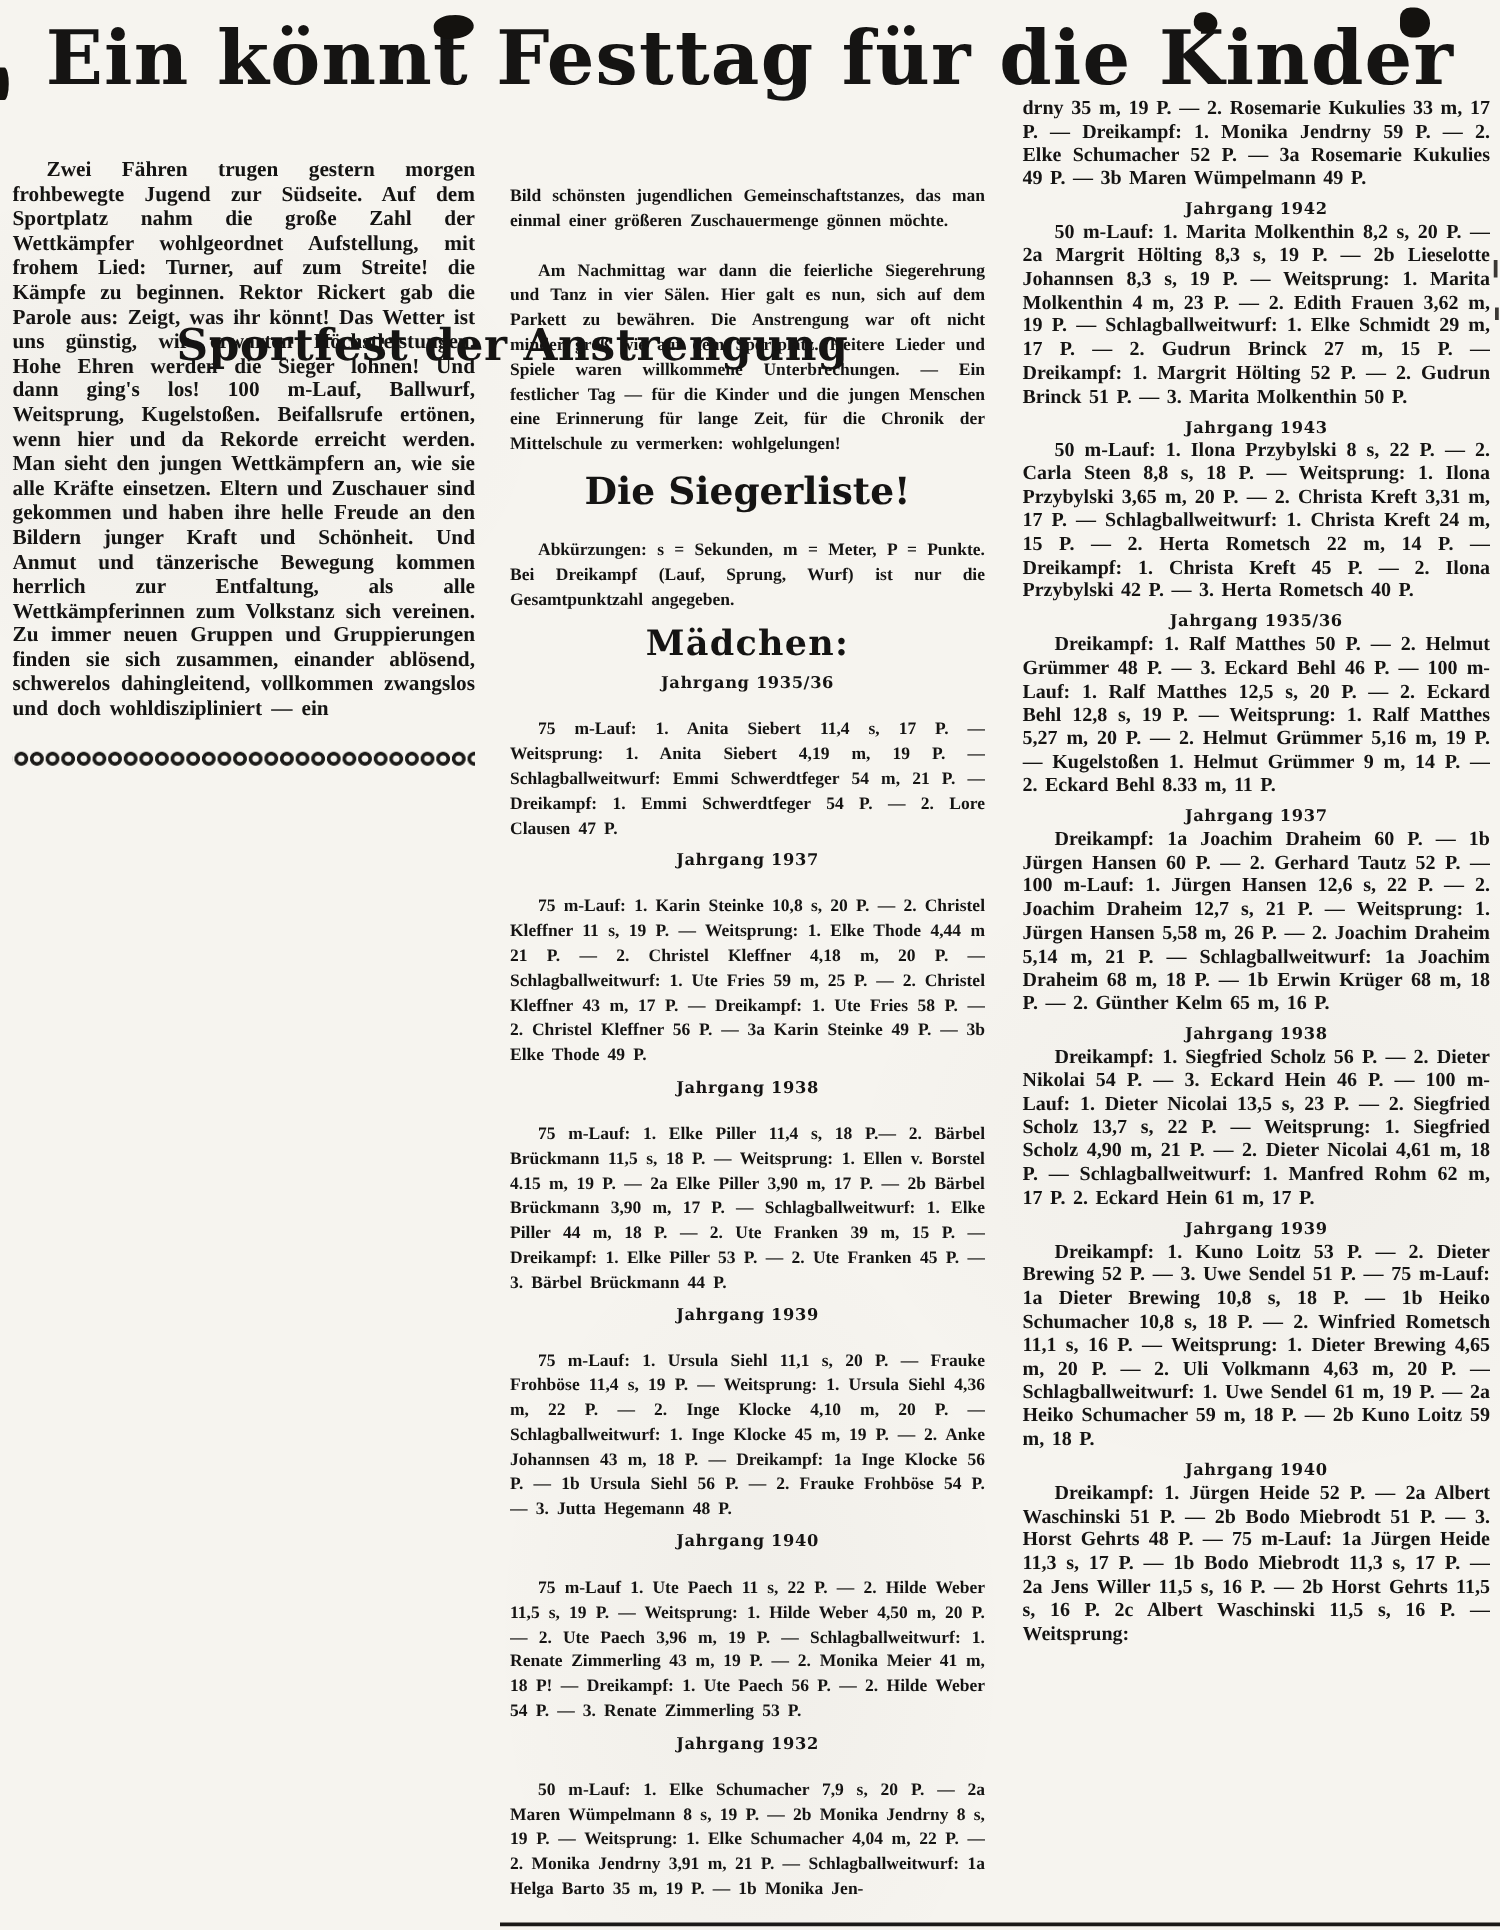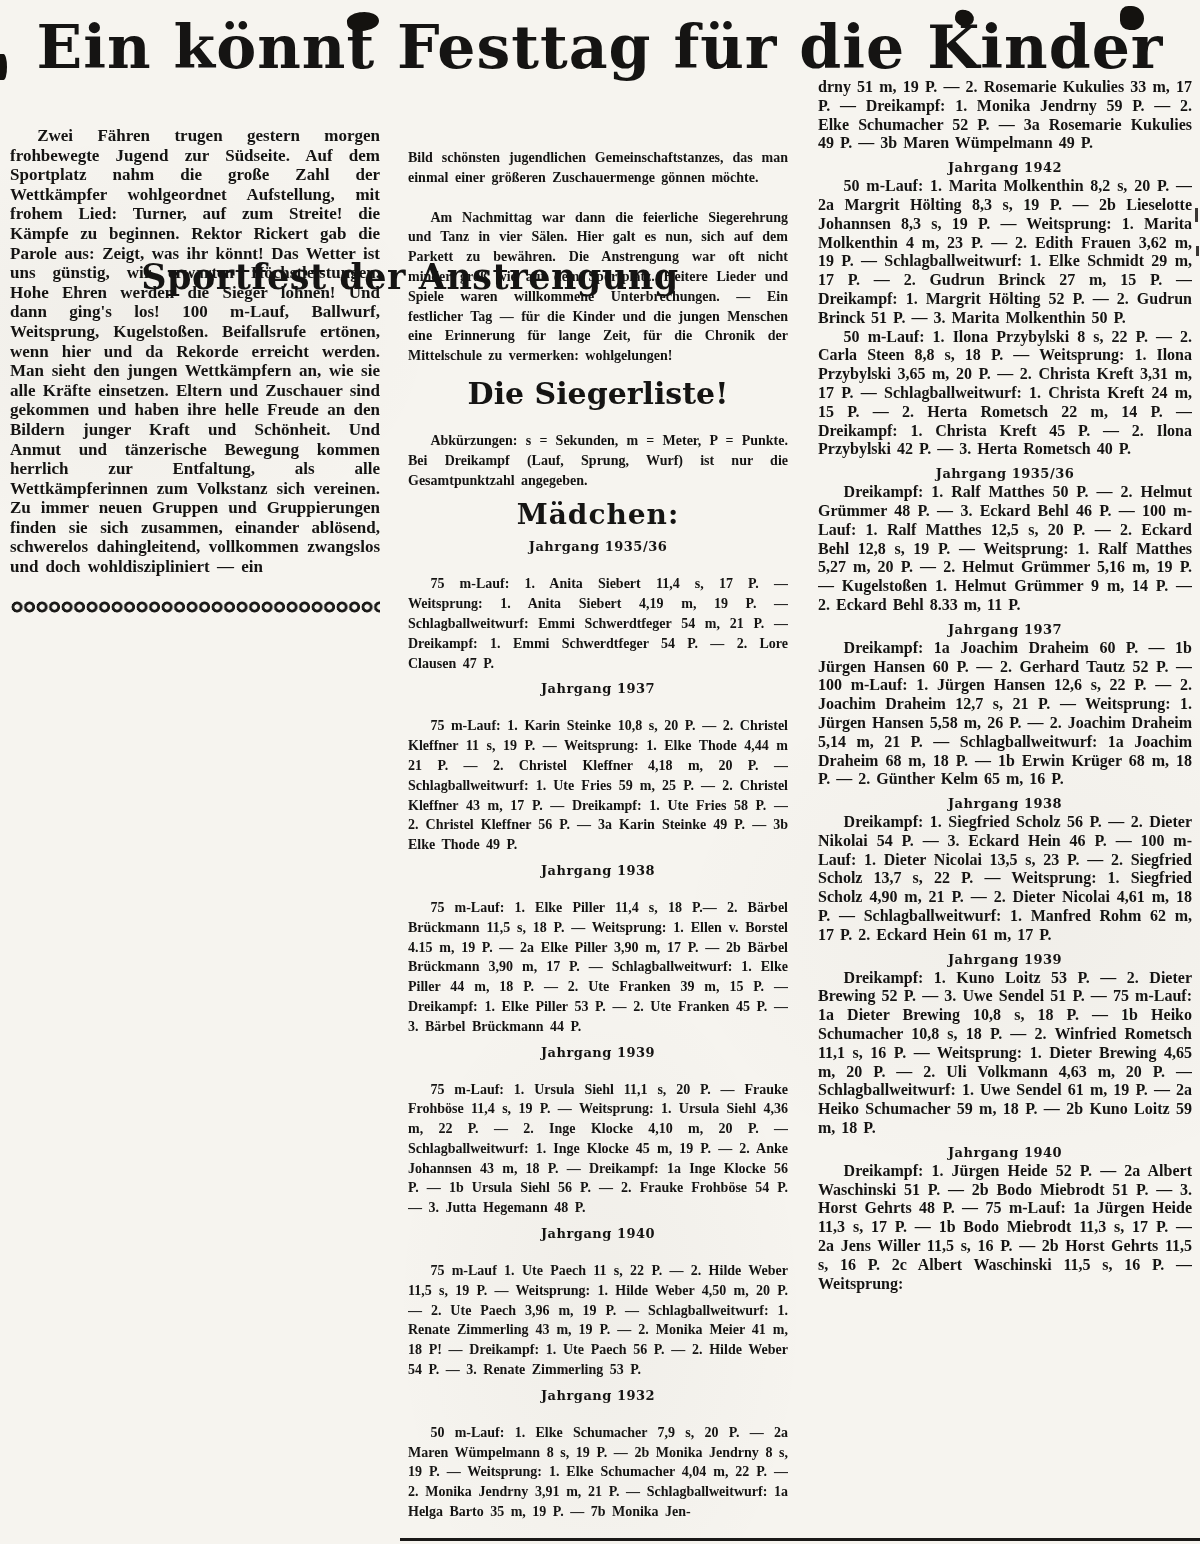--- a/index.html
+++ b/index.html
@@ -114,32 +114,33 @@
     <div>
       <h4 class="jahrgang">Jahrgang 1939</h4>
       <p class="bodytext indent">75 m-Lauf: 1. Ursula Siehl 11,1 s, 20 P. — Frauke Frohböse 11,4 s, 19 P. — Weitsprung: 1. Ursula Siehl 4,36 m, 22 P. — 2. Inge Klocke 4,10 m, 20 P. — Schlagballweitwurf: 1. Inge Klocke 45 m, 19 P. — 2. Anke Johannsen 43 m, 18 P. — Dreikampf: 1a Inge Klocke 56 P. — 1b Ursula Siehl 56 P. — 2. Frauke Frohböse 54 P. — 3. Jutta Hegemann 48 P.</p>
     </div>
     <div>
       <h4 class="jahrgang">Jahrgang 1940</h4>
       <p class="bodytext indent">75 m-Lauf 1. Ute Paech 11 s, 22 P. — 2. Hilde Weber 11,5 s, 19 P. — Weitsprung: 1. Hilde Weber 4,50 m, 20 P. — 2. Ute Paech 3,96 m, 19 P. — Schlagballweitwurf: 1. Renate Zimmerling 43 m, 19 P. — 2. Monika Meier 41 m, 18 P! — Dreikampf: 1. Ute Paech 56 P. — 2. Hilde Weber 54 P. — 3. Renate Zimmerling 53 P.</p>
     </div>
     <div>
       <h4 class="jahrgang">Jahrgang 1932</h4>
-      <p class="bodytext indent">50 m-Lauf: 1. Elke Schumacher 7,9 s, 20 P. — 2a Maren Wümpelmann 8 s, 19 P. — 2b Monika Jendrny 8 s, 19 P. — Weitsprung: 1. Elke Schumacher 4,04 m, 22 P. — 2. Monika Jendrny 3,91 m, 21 P. — Schlagballweitwurf: 1a Helga Barto 35 m, 19 P. — 7b Monika Jen-</p>
+      <p class="bodytext indent">50 m-Lauf: 1. Elke Schumacher 7,9 s, 20 P. — 2a Maren Wümpelmann 8 s, 19 P. — 2b Monika Jendrny 8 s, 19 P. — Weitsprung: 1. Elke Schumacher 4,04 m, 22 P. — 2. Monika Jendrny 3,91 m, 21 P. — Schlagballweitwurf: 1a Helga Barto 35 m, 19 P. — 1b Monika Jen-</p>
     </div>
   </section>
 
   <section class="col col-right">
-    <p class="bodytext">drny 51 m, 19 P. — 2. Rosemarie Kukulies 33 m, 17 P. — Dreikampf: 1. Monika Jendrny 59 P. — 2. Elke Schumacher 52 P. — 3a Rosemarie Kukulies 49 P. — 3b Maren Wümpelmann 49 P.</p>
+    <p class="bodytext">drny 35 m, 19 P. — 2. Rosemarie Kukulies 33 m, 17 P. — Dreikampf: 1. Monika Jendrny 59 P. — 2. Elke Schumacher 52 P. — 3a Rosemarie Kukulies 49 P. — 3b Maren Wümpelmann 49 P.</p>
 
     <div>
       <h4 class="jahrgang">Jahrgang 1942</h4>
       <p class="bodytext indent">50 m-Lauf: 1. Marita Molkenthin 8,2 s, 20 P. — 2a Margrit Hölting 8,3 s, 19 P. — 2b Lieselotte Johannsen 8,3 s, 19 P. — Weitsprung: 1. Marita Molkenthin 4 m, 23 P. — 2. Edith Frauen 3,62 m, 19 P. — Schlagballweitwurf: 1. Elke Schmidt 29 m, 17 P. — 2. Gudrun Brinck 27 m, 15 P. — Dreikampf: 1. Margrit Hölting 52 P. — 2. Gudrun Brinck 51 P. — 3. Marita Molkenthin 50 P.</p>
     </div>
     <div>
+      <h4 class="jahrgang">Jahrgang 1943</h4>
       <p class="bodytext indent">50 m-Lauf: 1. Ilona Przybylski 8 s, 22 P. — 2. Carla Steen 8,8 s, 18 P. — Weitsprung: 1. Ilona Przybylski 3,65 m, 20 P. — 2. Christa Kreft 3,31 m, 17 P. — Schlagballweitwurf: 1. Christa Kreft 24 m, 15 P. — 2. Herta Rometsch 22 m, 14 P. — Dreikampf: 1. Christa Kreft 45 P. — 2. Ilona Przybylski 42 P. — 3. Herta Rometsch 40 P.</p>
     </div>
 
 
     <div>
       <h4 class="jahrgang">Jahrgang 1935/36</h4>
       <p class="bodytext indent">Dreikampf: 1. Ralf Matthes 50 P. — 2. Helmut Grümmer 48 P. — 3. Eckard Behl 46 P. — 100 m-Lauf: 1. Ralf Matthes 12,5 s, 20 P. — 2. Eckard Behl 12,8 s, 19 P. — Weitsprung: 1. Ralf Matthes 5,27 m, 20 P. — 2. Helmut Grümmer 5,16 m, 19 P. — Kugelstoßen 1. Helmut Grümmer 9 m, 14 P. — 2. Eckard Behl 8.33 m, 11 P.</p>
     </div>
     <div>
       <h4 class="jahrgang">Jahrgang 1937</h4>

